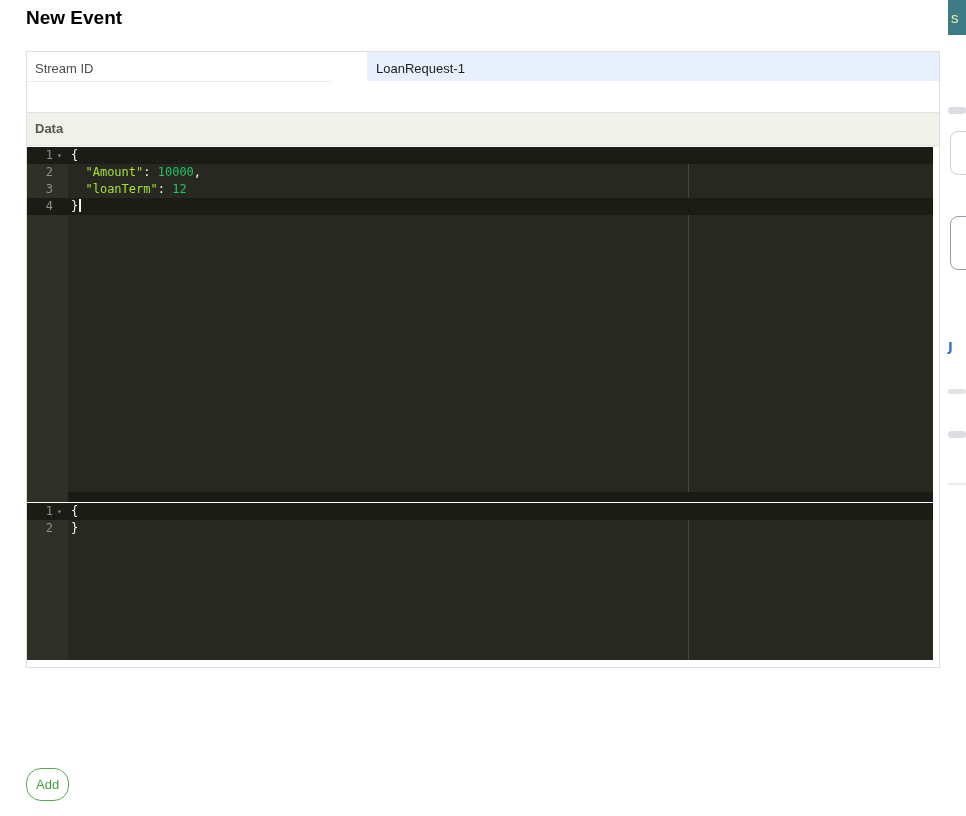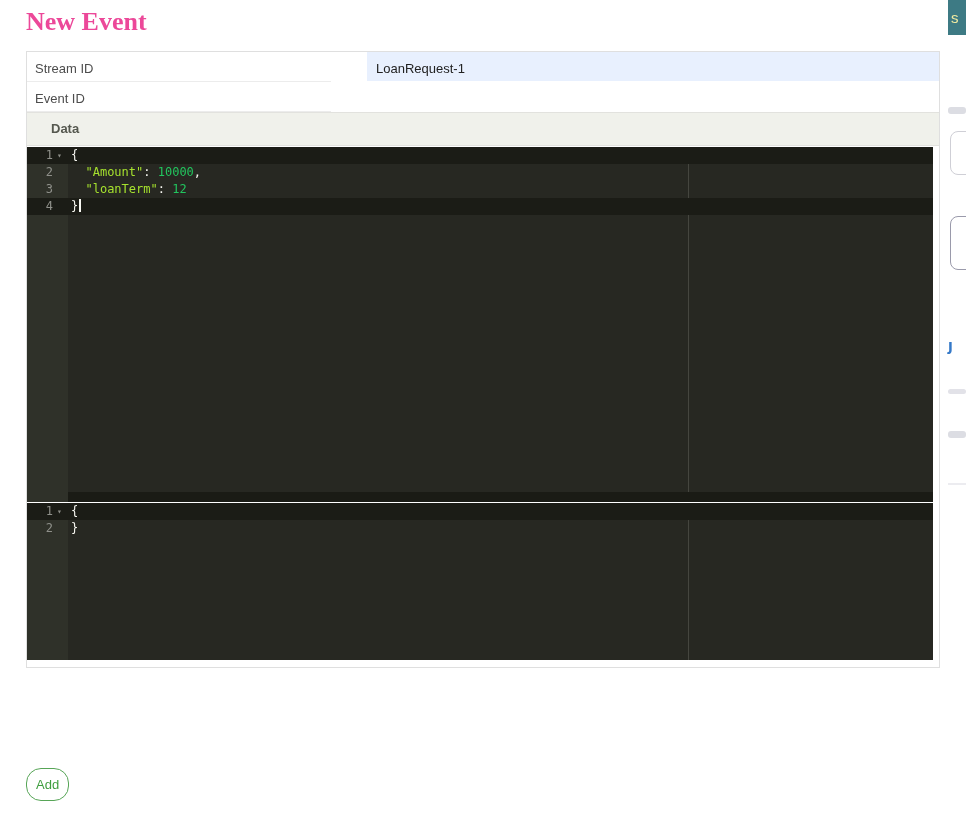--- a/index.html
+++ b/index.html
@@ -6,21 +6,21 @@
   html, body {
     width: 966px; height: 816px;
     background: #ffffff;
     font-family: "Liberation Sans", sans-serif;
     position: relative;
     overflow: hidden;
     color: #333;
   }
   .page-title {
     position: absolute; left: 26px; top: 7px;
-    font-size: 26px; font-weight: bold; color: #ec4899; font-family: Liberation Serif, serif;
+    font-size: 19px; font-weight: bold; color: #000000;
   }
   
   .topright-btn {
     position: absolute; right: 0; top: 0;
     width: 18px; height: 35px;
     background: #3d7a84;
     color: #f0eaa0; font-size: 15px;
     line-height: 35px; padding-left: 3px;
     overflow: hidden;
   }
@@ -42,21 +42,21 @@
     flex: 1; border-bottom: 1px solid #ffffff;
     font-size: 13px; color: #222;
     line-height: 33px; padding-left: 9px;
     white-space: nowrap; overflow: hidden; margin-left: 36px;
   }
   .section-band {
     height: 34px; background: #f0f1eb;
     border-top: 1px solid #e2e2de;
     border-bottom: 1px solid #e2e2de;
     font-size: 13px; font-weight: bold; color: #55584f;
-    line-height: 32px; padding-left: 24px;
+    line-height: 32px; padding-left: 8px;
   }
   .section-band.gap-top { margin-top: 7px; }
   .editor-wrap { padding: 1px 6px 0 0; background: #fff; }
   .last-pad { height: 7px; background: #fff; }
 
   
   .editor {
     position: relative;
     background: #272822;
     font-family: "DejaVu Sans Mono", monospace;
@@ -130,21 +130,20 @@
 
 <div class="form-container">
 
   <div>
   <div class="form-row">
     <div class="cell-label">Stream ID</div>
     <div class="cell-value" style="background: rgb(232, 240, 254);">LoanRequest-1</div>
   </div>
 
   <div class="form-row">
-    <div class="cell-label">Event ID</div>
   </div>
 
 </div>
 
   <div class="section-band">
     <span>Data</span>
   </div>
   <div class="editor-wrap">
     <div class="editor data-editor">
       <div class="gutter-bg"></div>

